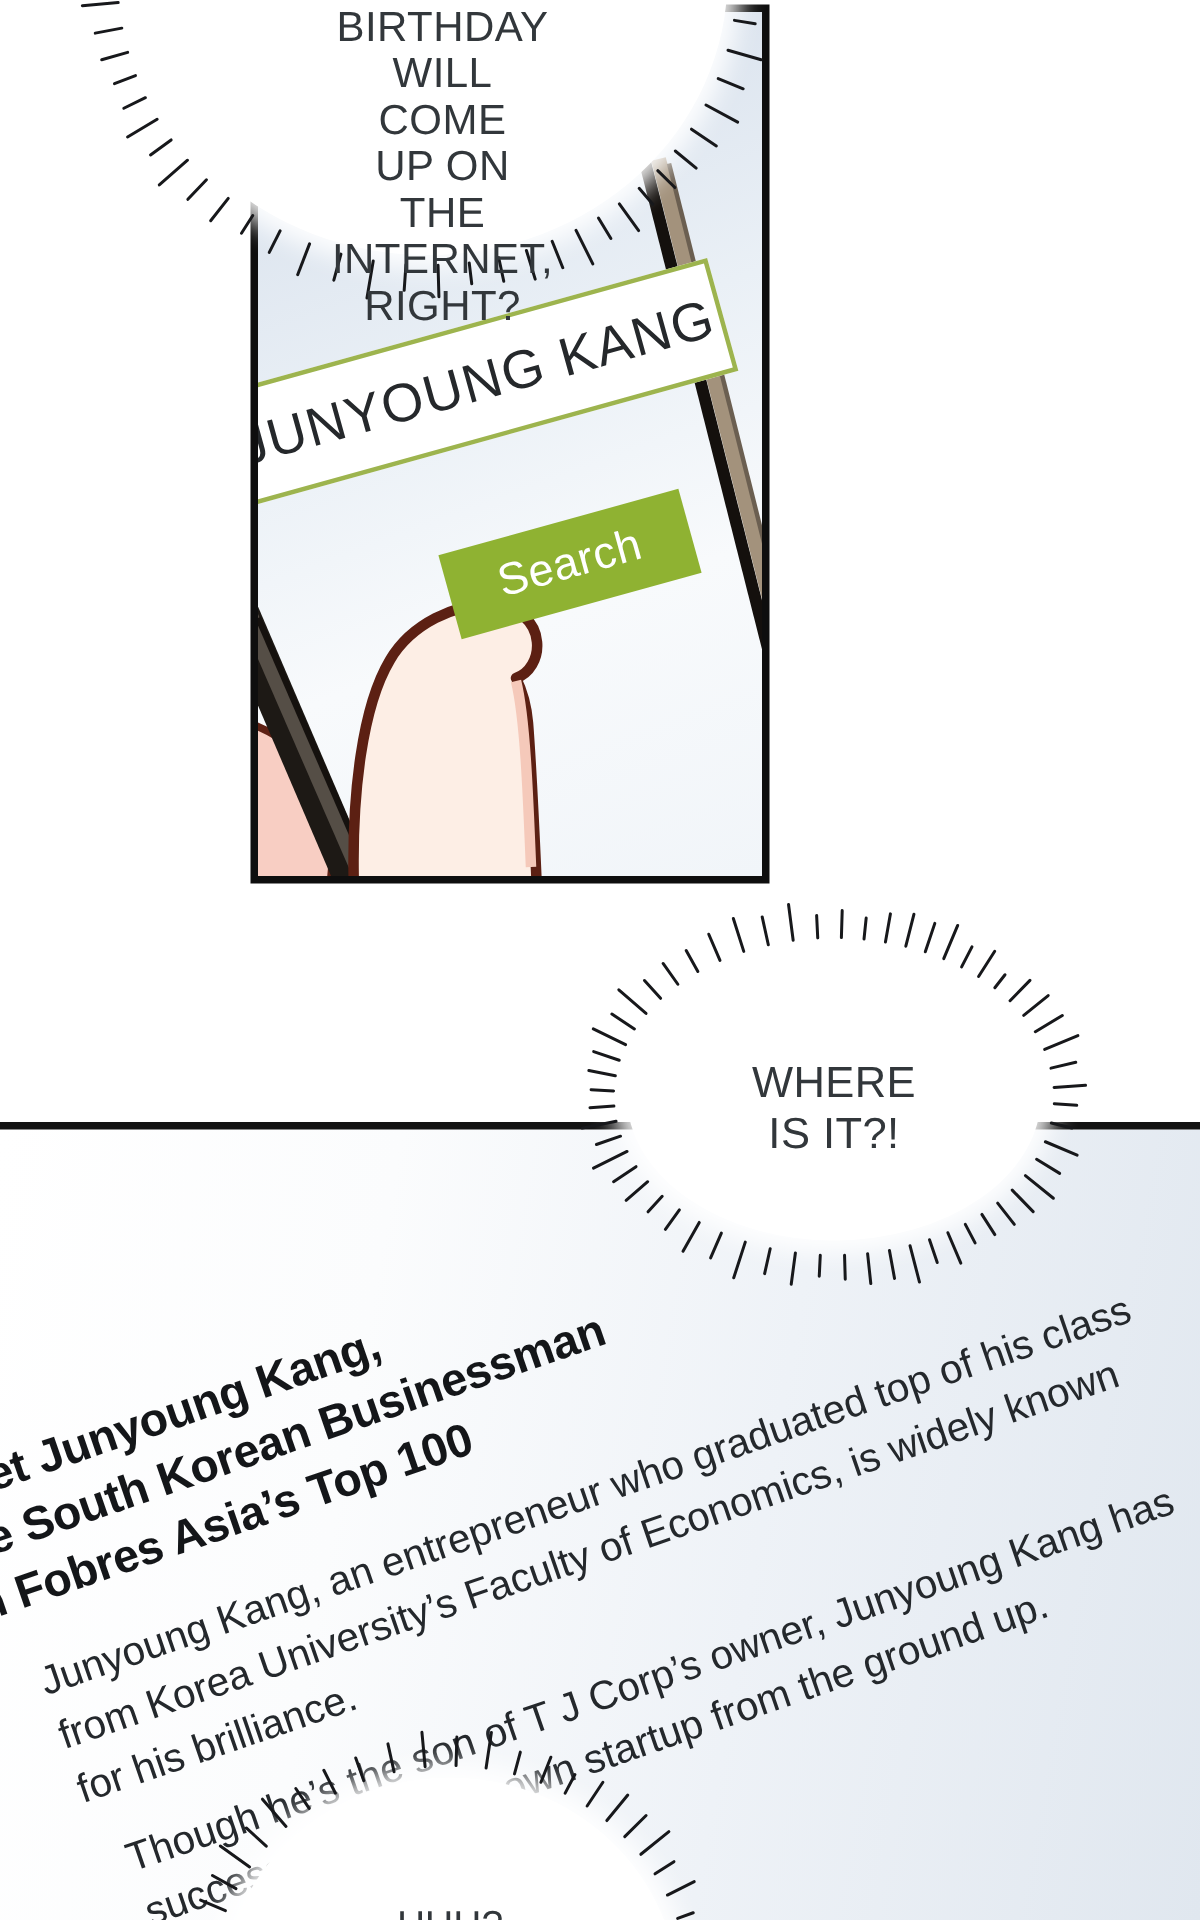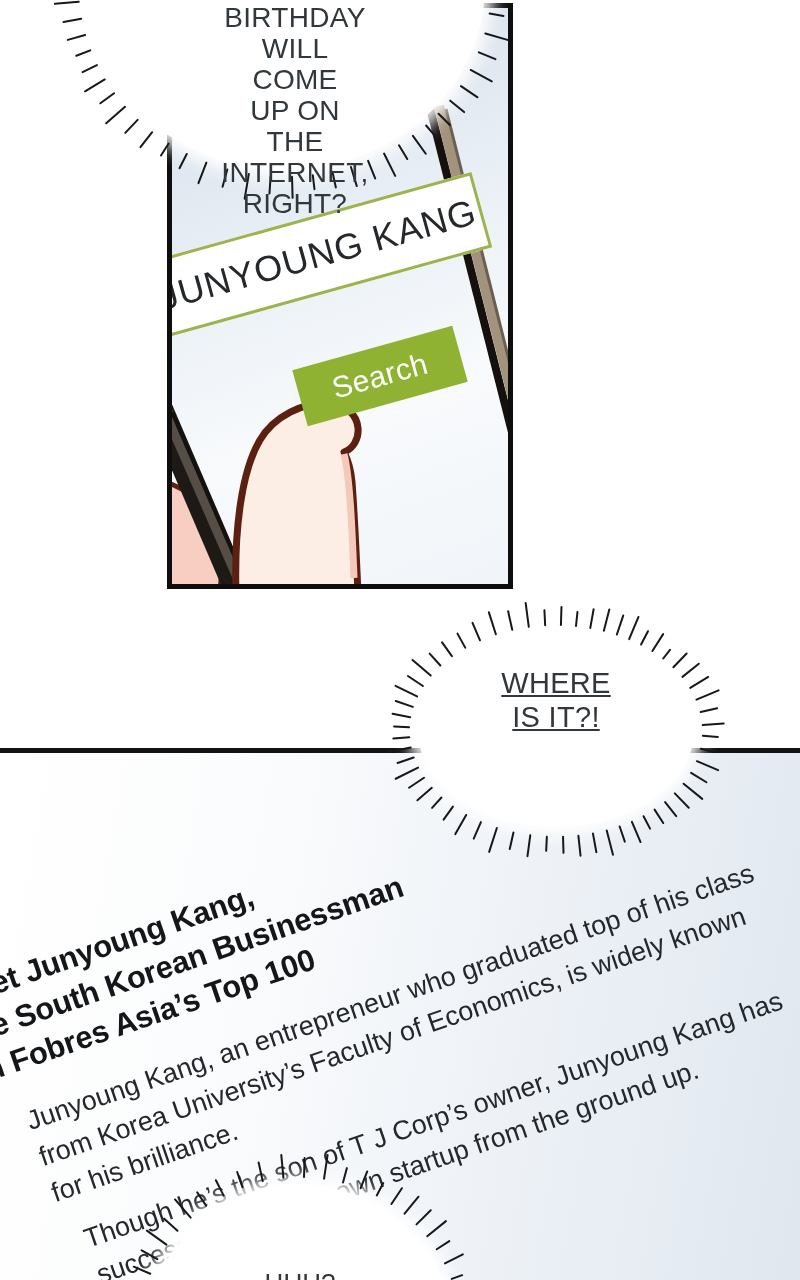--- a/index.html
+++ b/index.html
@@ -57,21 +57,21 @@
   .burst{position:absolute;width:0;height:0;}
   .burst-top{left:285px;top:-15px;}
   .burst-where{left:556px;top:731px;}
   .burst-bottom{left:300px;top:1330px;}
   .spoke{position:absolute;left:0;top:0;width:2px;background:#17181b;transform-origin:0 0;border-radius:1px;}
   .btxt{
     position:absolute;transform:translateX(-50%);text-align:center;white-space:pre-line;
     color:#32373b;z-index:7;
   }
   .btxt-top{left:295px;top:2px;font-size:28px;line-height:31px;letter-spacing:0.3px;}
-  .btxt-where{left:556px;top:666px;font-size:29px;line-height:34px;letter-spacing:0.3px;text-decoration:underline;}
+  .btxt-where{left:556px;top:705px;font-size:29px;line-height:34px;letter-spacing:0.3px;}
   .btxt-bottom{left:300px;top:1268px;font-size:26px;line-height:30px;}
 </style>
 </head>
 <body>
 
 <div class="page">
 
   <div class="panel-phone">
     <svg class="phone-art" viewBox="0 0 336 576">
 

